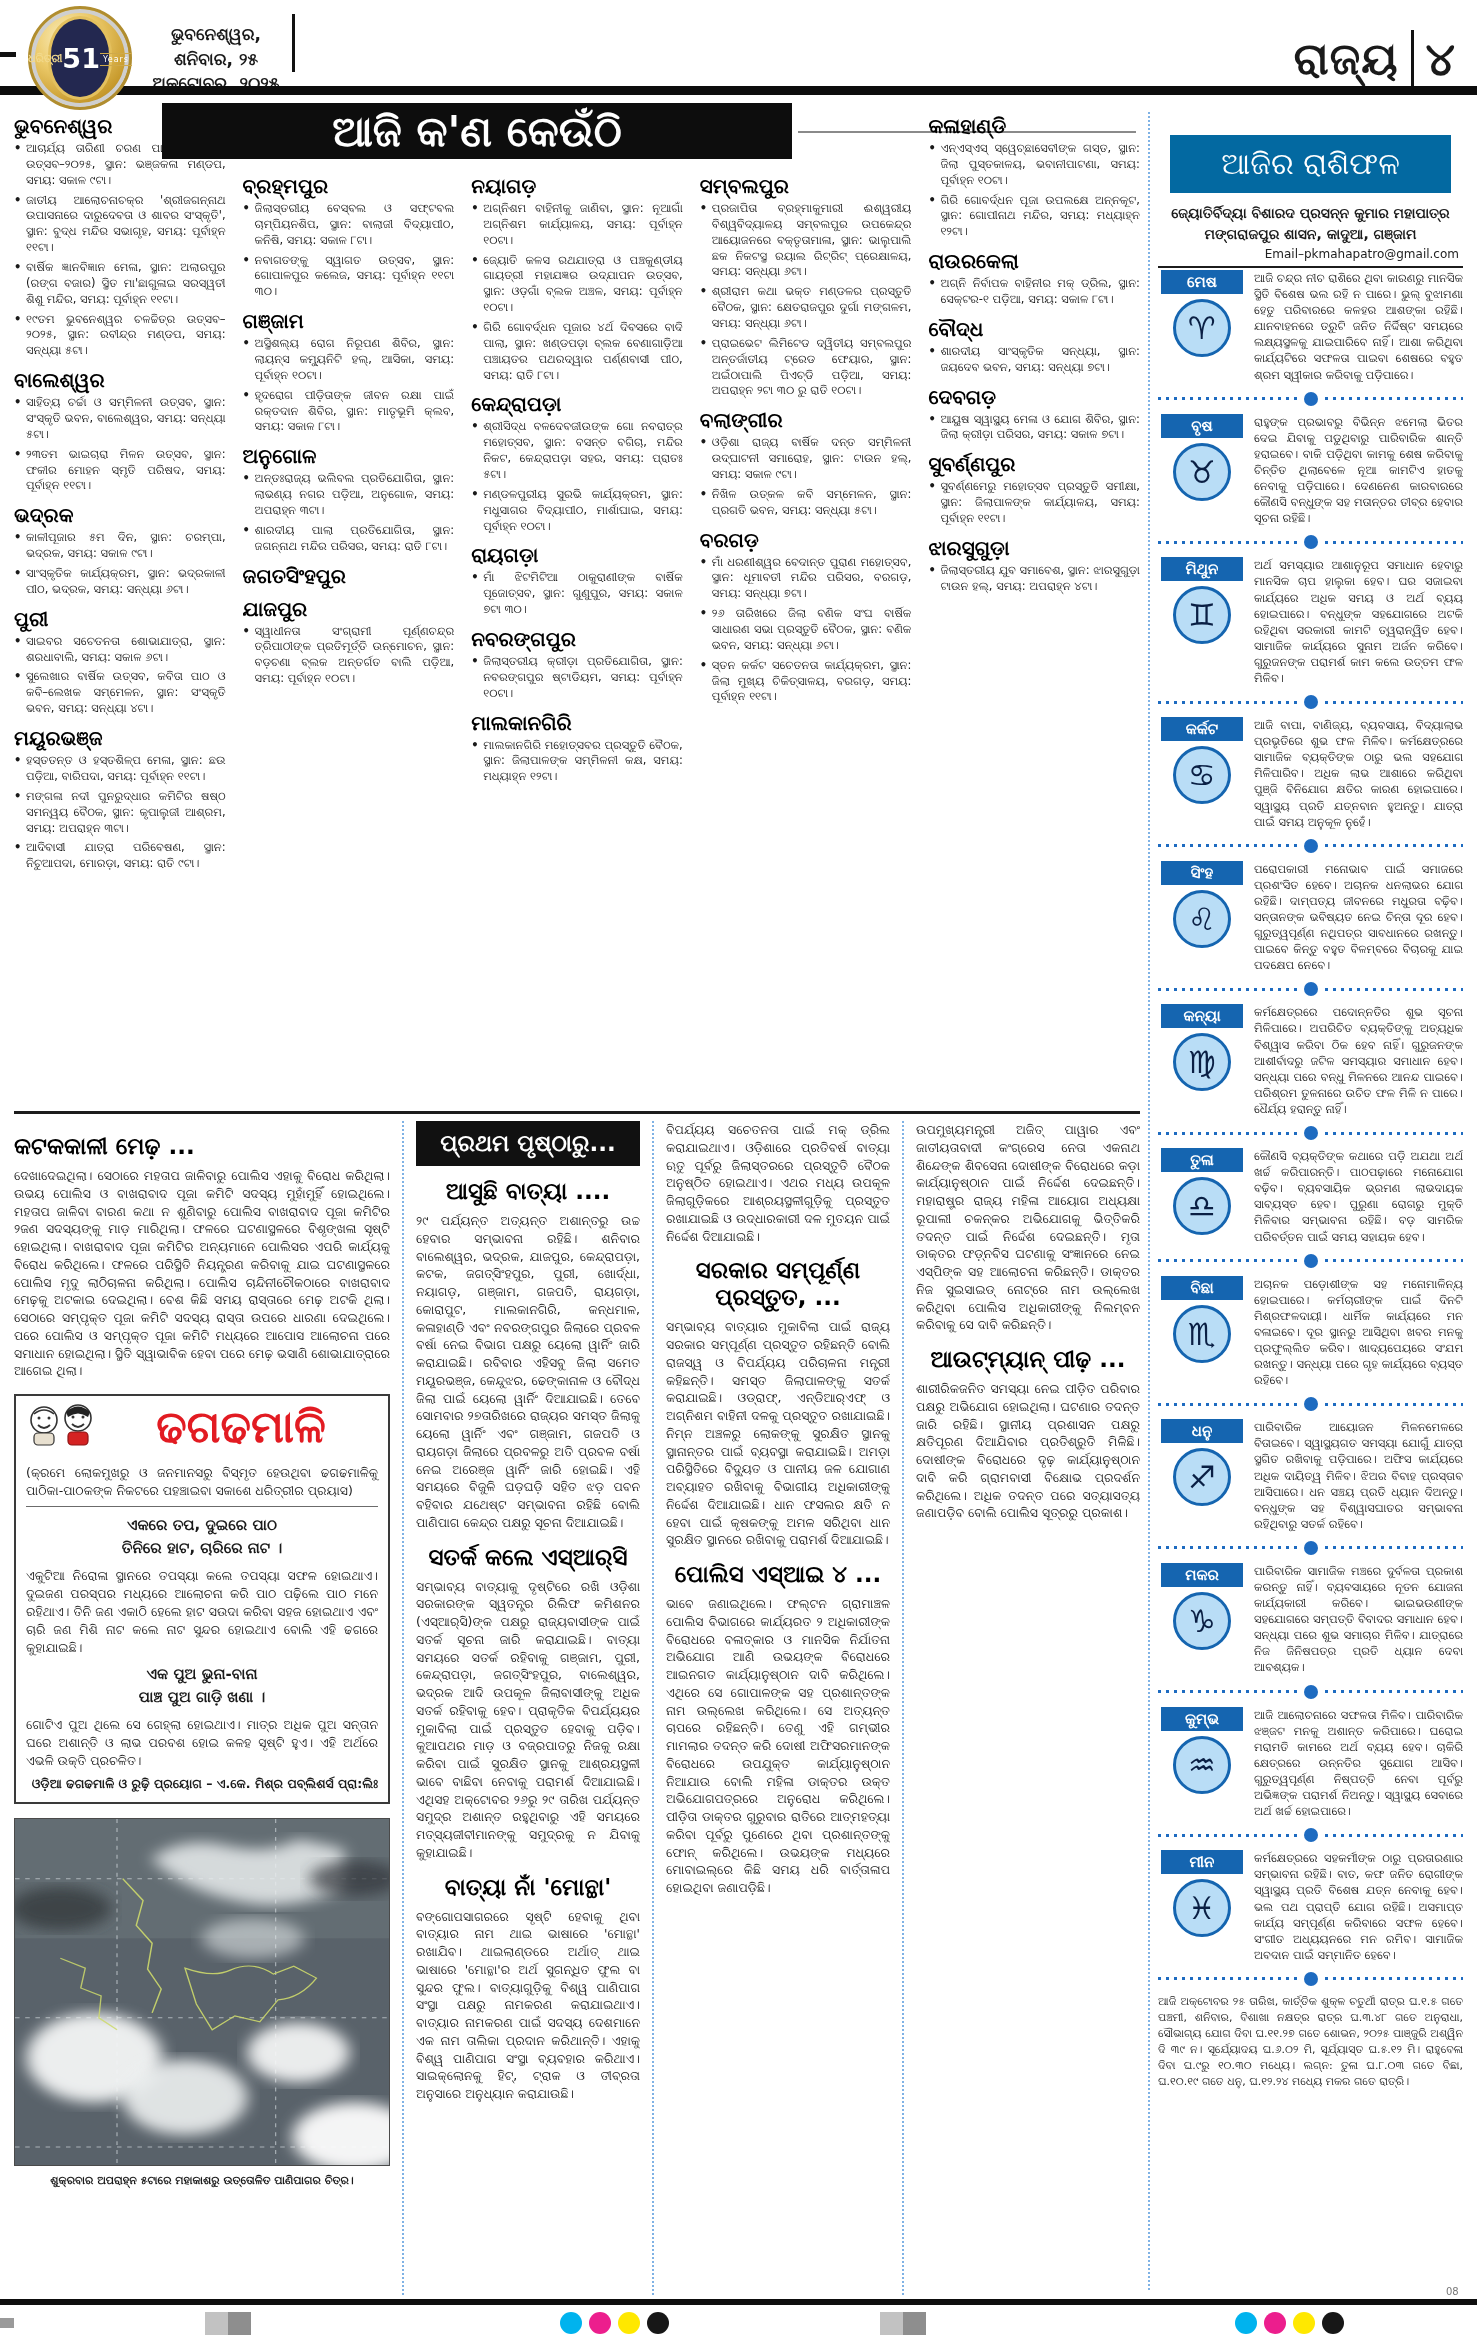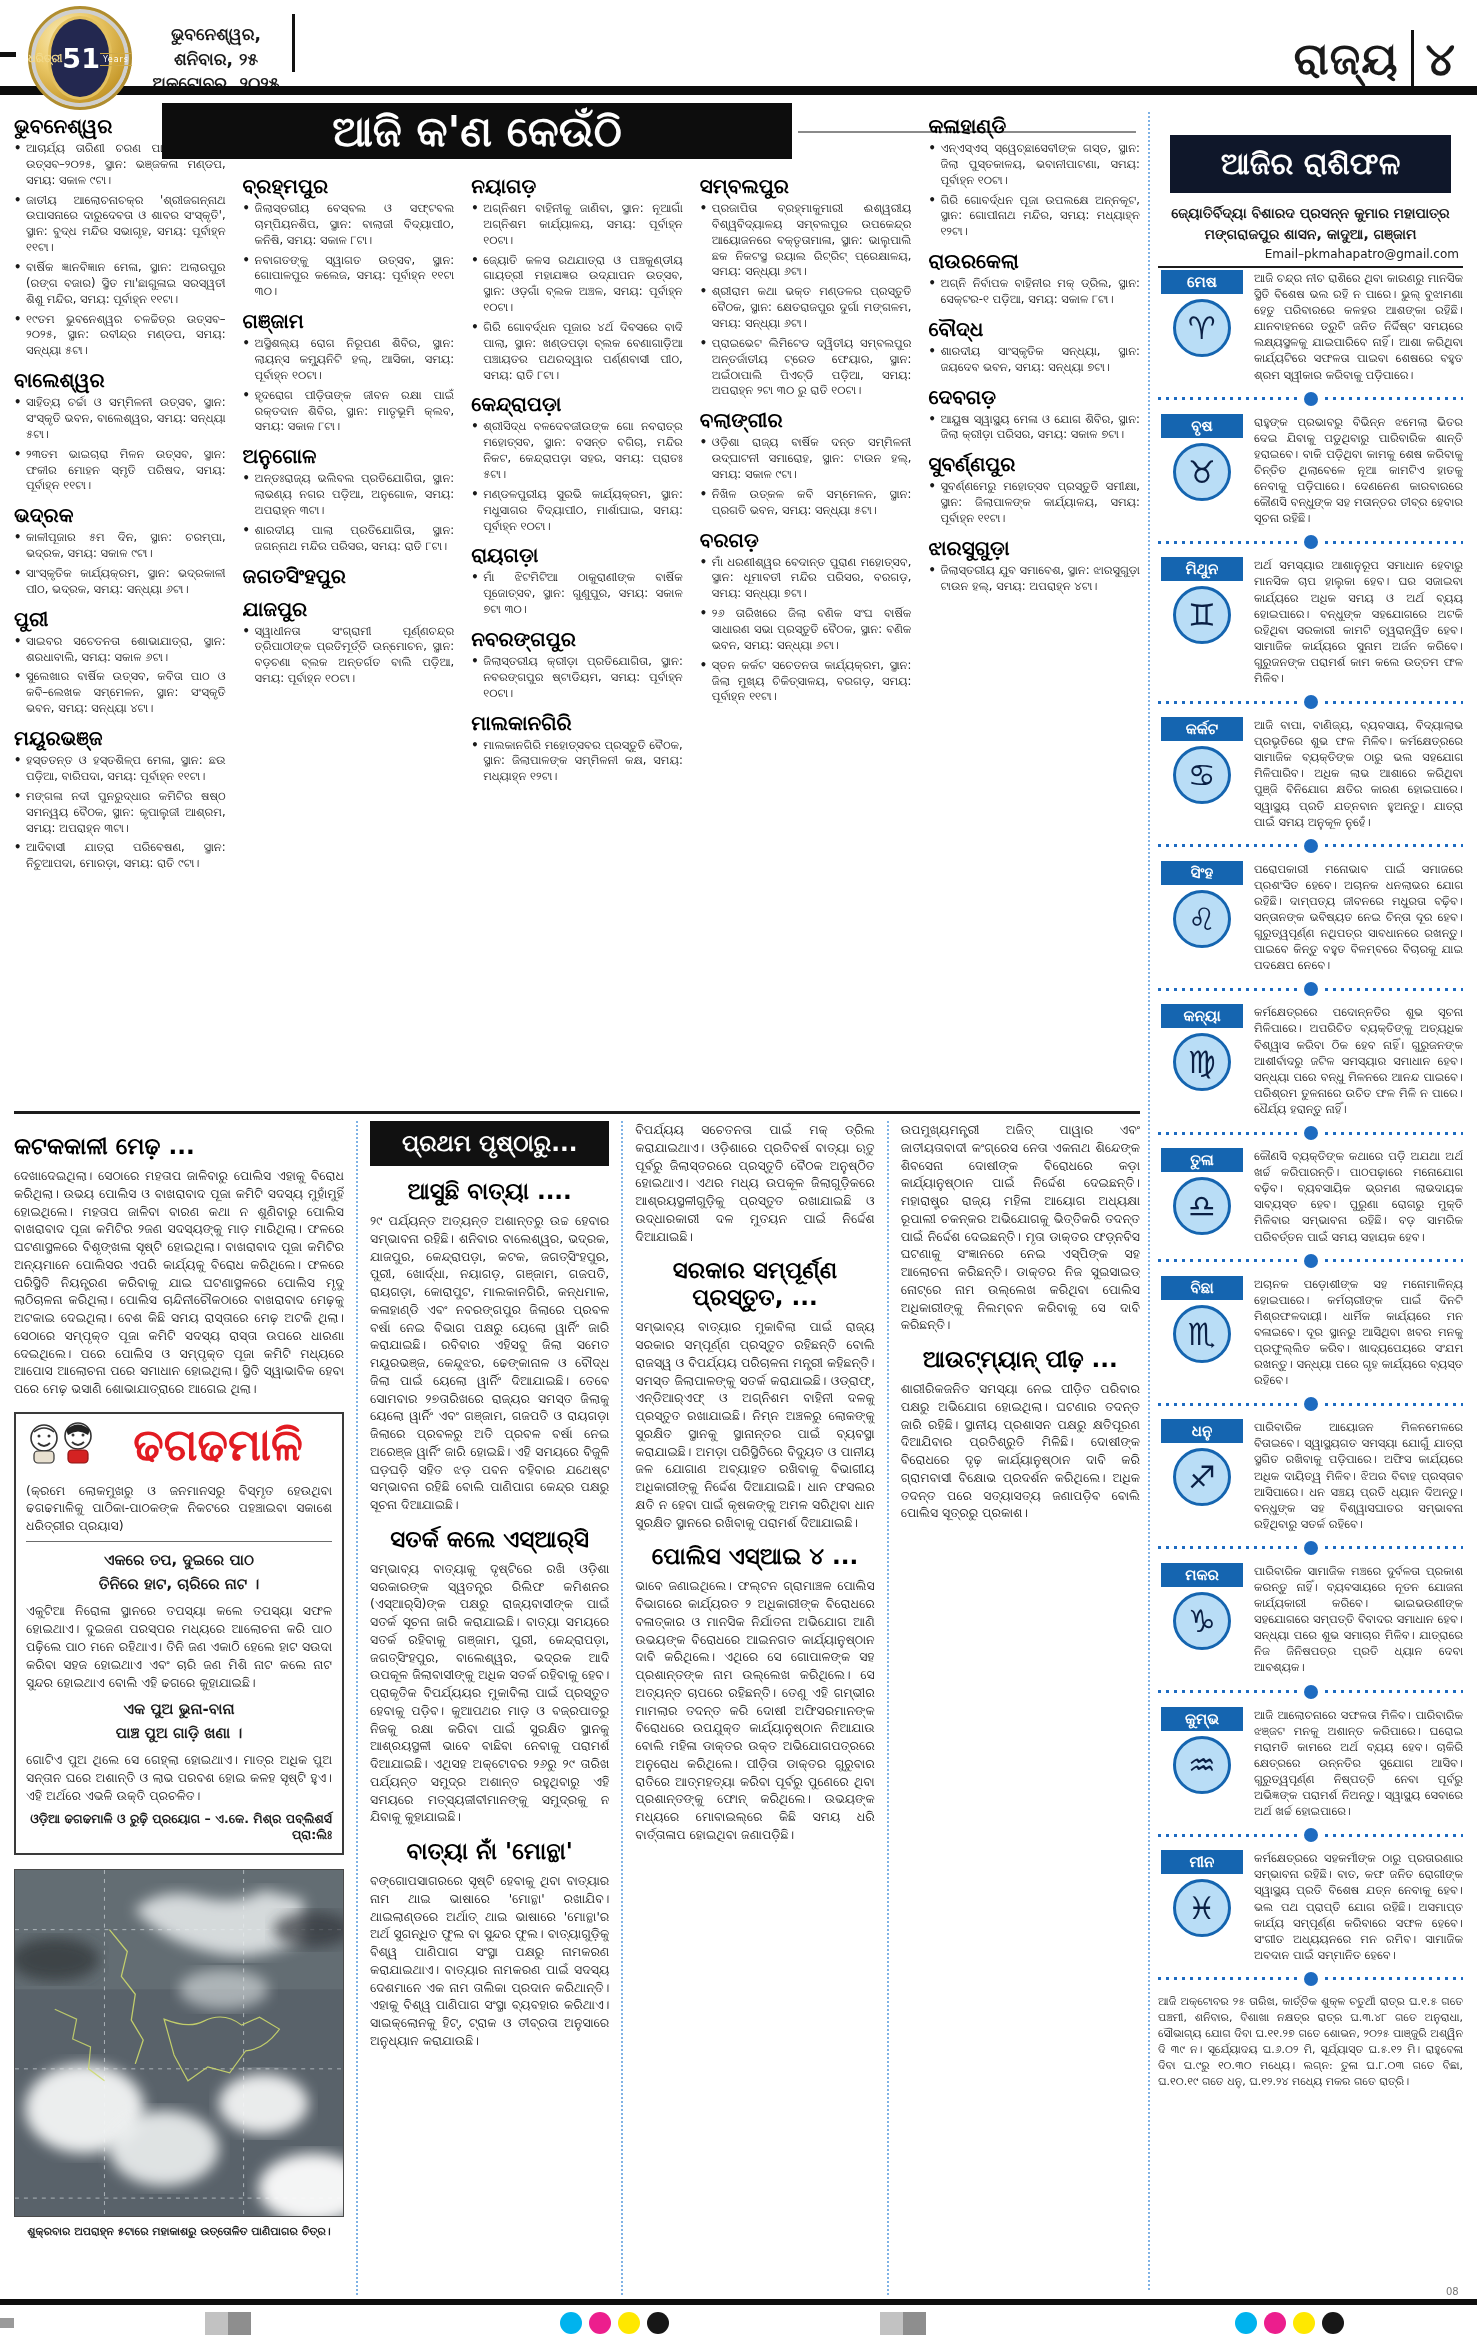--- a/index.html
+++ b/index.html
@@ -38,21 +38,21 @@
   .lcol { flex:1; overflow:hidden; }
   .lcol:nth-child(2), .lcol:nth-child(3), .lcol:nth-child(4) { padding-top:60px; }
   .city { font-size:20px; font-weight:800; margin:9px 0 3px; color:#000; }
   .ev-list { list-style:none; }
   .ev-item { position:relative; font-size:11.5px; line-height:1.38; text-align:justify; padding-left:12px; margin-bottom:4px; }
   .ev-item::before { content:"\2022"; position:absolute; left:0; top:0; font-weight:bold; }
 
   .articles-rule { position:absolute; top:1010px; left:0; right:0; height:3px; background:#1c1c1c; }
   .articles { position:absolute; top:1020px; left:0; right:0; height:1174px; display:flex; }
   .acol { overflow:hidden; }
-  .acol-1 { width:330px; }
+  .acol-1 { width:376px; }
   .acol-2, .acol-3, .acol-4 { flex:1; border-left:2px dotted #7fb2e5; margin-left:12px; padding-left:12px; }
   .art-body { font-size:12.5px; line-height:1.42; text-align:justify; }
   .art-head { font-size:23px; font-weight:800; margin:12px 0 7px; color:#000; }
   .art-head.center { text-align:center; }
   .art-head.big { font-size:23px;text-align:center; }
   .fp-box { background:#111; color:#fff; text-align:center; font-size:23px; font-weight:800; padding:9px 0; margin-bottom:10px; }
 
   
   .dhaga-box { border:2px solid #3a3a3a; margin-top:14px; padding:0 10px 10px; }
   .dhaga-head { display:flex; align-items:center; gap:6px; }
@@ -64,21 +64,21 @@
   .dhaga-pub { text-align:right; font-weight:bold; font-size:12.5px; margin-top:6px; }
 
   
   .weather-box { position:relative; margin-top:14px; width:100%; height:348px; background:#5c6468; border:1px solid #4a4a4a; overflow:hidden; }
   .weather-box svg { display:block; width:100%; height:100%; }
   .weather-caption { text-align:center; font-size:11px; font-weight:bold; margin-top:8px; }
 
   
   .horo-sep { position:absolute; top:112px; left:1148px; height:2178px; border-left:2px dotted #7fb2e5; }
   .horo { position:absolute; top:101px; left:1158px; width:305px; height:2226px; overflow:hidden; }
-  .horo-title { background:#0f172a; color:#fff; text-align:center; font-size:30px; font-weight:700; padding:11px 0; margin:34px 12px 10px; }
+  .horo-title { background:#0369a1; color:#fff; text-align:center; font-size:30px; font-weight:400; padding:11px 0; margin:34px 12px 10px; }
   .astro-line { text-align:center; font-weight:bold; font-size:14px; line-height:1.5; }
   .astro-email { text-align:right; font-size:12px; color:#222; margin:2px 4px 5px 0; }
   .horo-rule { border:none; border-top:2.5px solid #1c1c1c; margin:4px 0 2px; }
 
   .sign-divider { display:flex; align-items:center; margin:9px 0 8px; }
   .dotline { flex:1; height:3px; background:repeating-linear-gradient(90deg,#1e6bc0 0 3px,transparent 3px 8px); }
   .dot { width:14px; height:14px; border-radius:50%; background:#1e6bc0; margin:0 7px; flex:0 0 auto; }
   .horo-list > .sign-wrap:first-child .sign-divider { display:none; }
   .sign-block { display:flex; gap:8px; }
   .sign-side { flex:0 0 88px; display:flex; flex-direction:column; align-items:center; gap:5px; }

